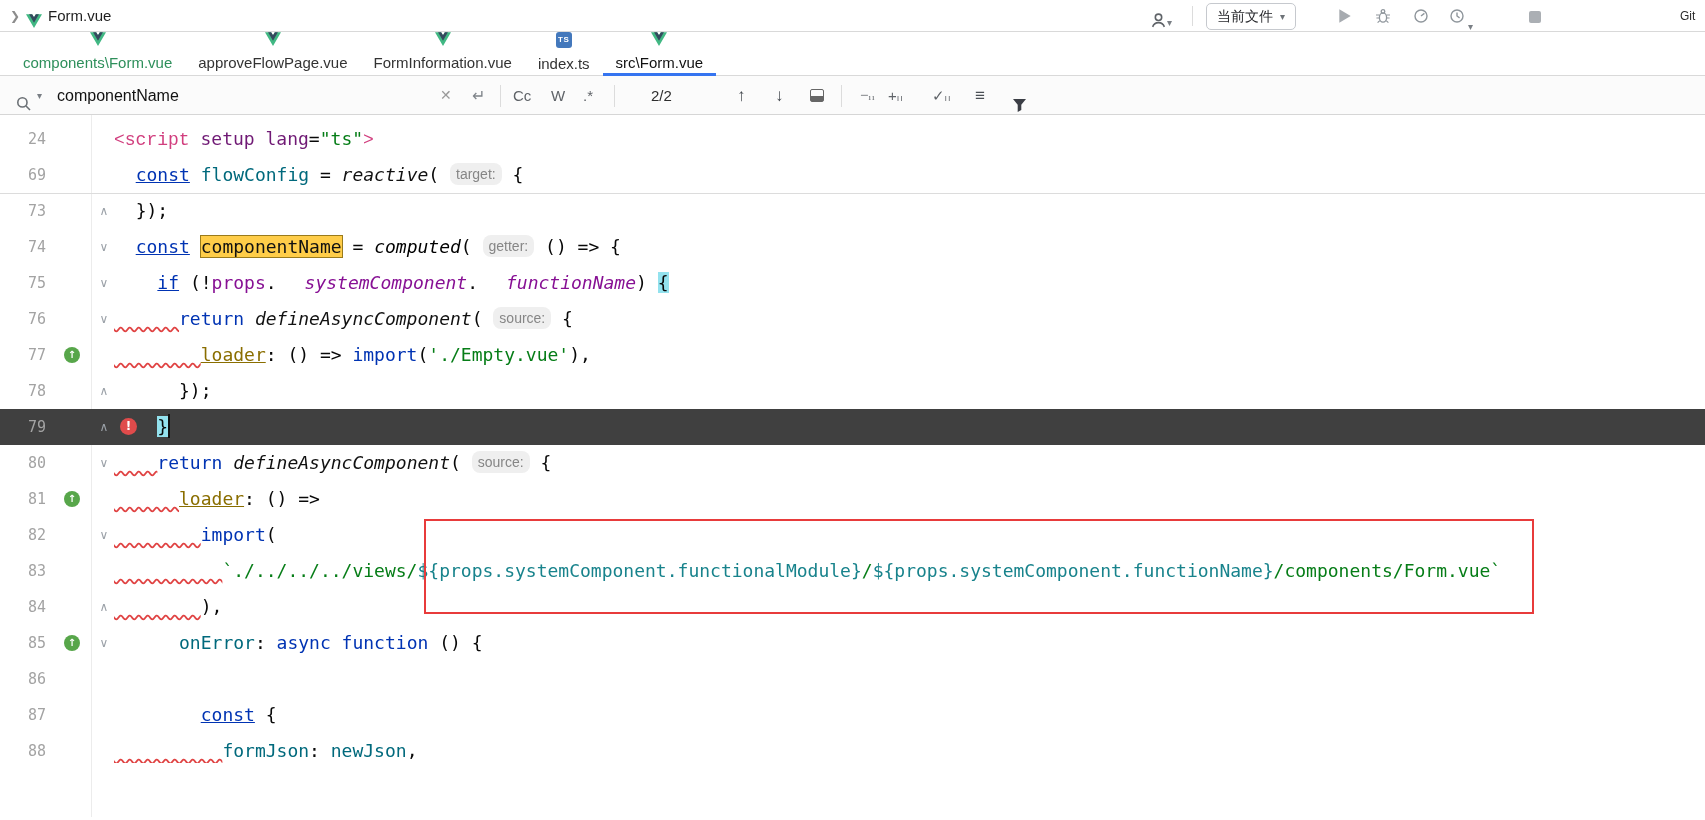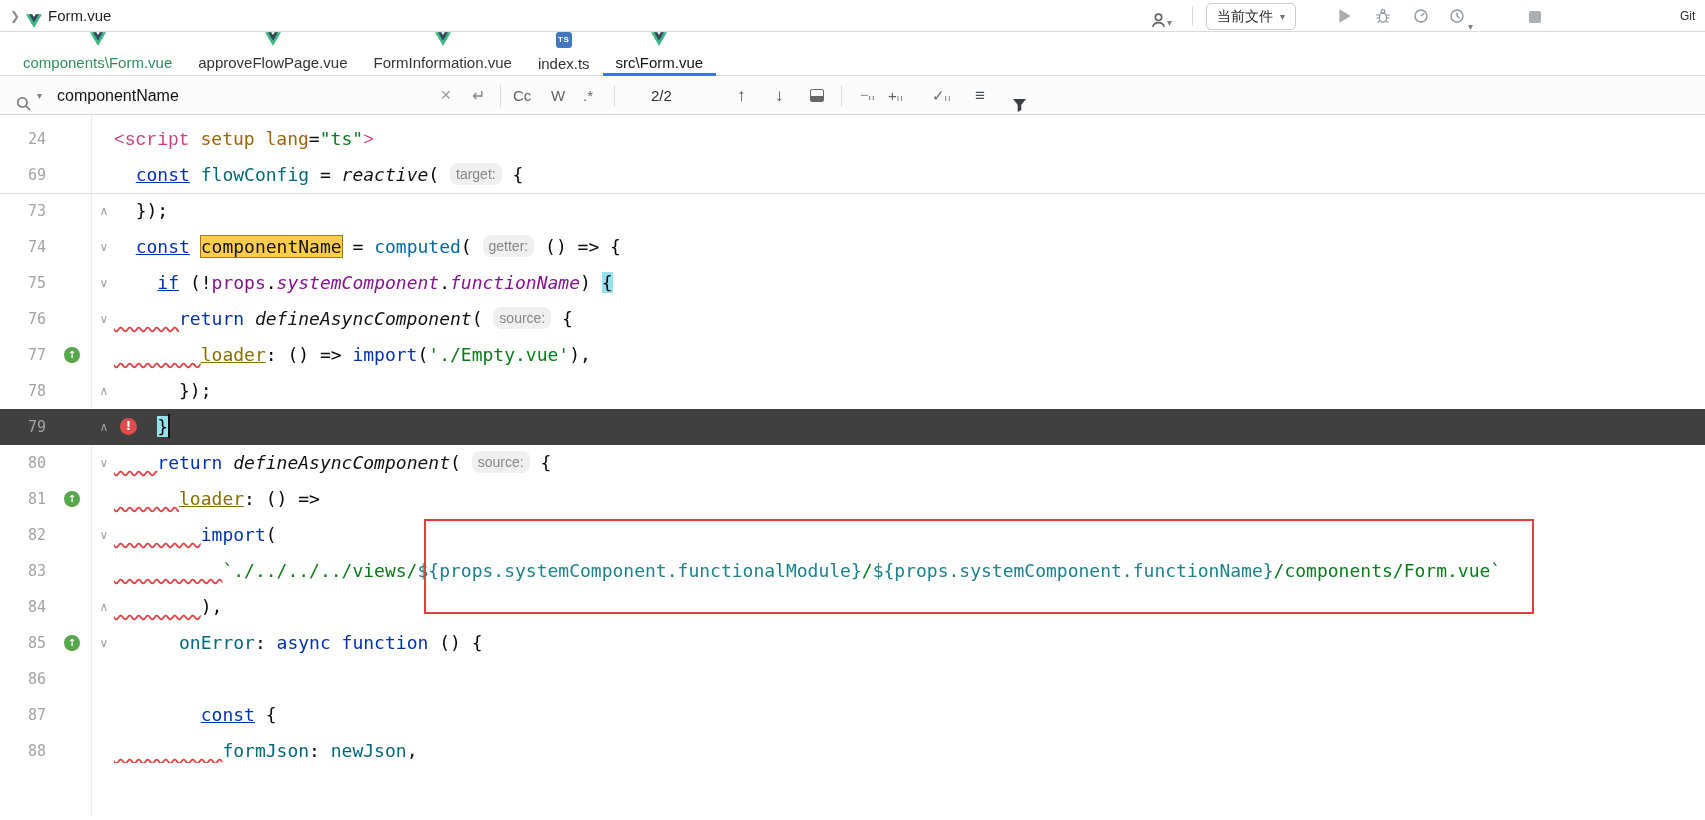--- a/index.html
+++ b/index.html
@@ -81,27 +81,27 @@
   .gmark { position:absolute; left:64px; top:10px; width:16px; height:16px; border-radius:50%;
            background:#57A64A; color:#fff; font:bold 10px/16px "DejaVu Sans", sans-serif; text-align:center; }
   .emark { position:absolute; left:120px; top:9px; width:17px; height:17px; border-radius:50%;
            background:#E04B4B; color:#fff; font:bold 12px/17px "DejaVu Sans", sans-serif; text-align:center; }
   .cursor { display:inline-block; width:2px; height:24px; background:#111; vertical-align:-5px; }
 
   .seg.plain { color:#080808; }
   .seg.kw { color:#0033B3; }
   .seg.u { text-decoration-line:underline; text-decoration-skip-ink:none; }
   .seg.tag { color:#D13E7E;font-family:Liberation Mono, monospace; }
-  .seg.attr { color:#a16207; }
+  .seg.attr { color:#701a75; }
   .seg.str { color:#067D17; }
   .seg.teal { color:#00697C; }
   .seg.prop { color:#871094; }
-  .seg.propi { color:#871094; font-style:italic; }
+  .seg.propi { color:#871094; font-style:italic;margin-left:28px; }
   .seg.fn { font-style:italic; color:#111; }
-  .seg.fnteal { color:#0369a1; }
+  .seg.fnteal { color:#000000; font-style:italic; }
   .seg.olive { color:#8A6E00; }
   .seg.interp { color:#18838C; }
   .seg.match { background:#FFCD49; outline:1px solid #9A7B1C; color:#111; }
   .seg.brace { background:#93E2EE; }
   .seg.sq { text-decoration-line:underline; text-decoration-style:wavy;
             text-decoration-color:#E04343; text-decoration-skip-ink:none; }
   .hint { display:inline-block; background:#EFEFEF; color:#868686; border-radius:8px;
           padding:0 6px; font:14px/22px "Liberation Sans", sans-serif; vertical-align:2px; }
 
   .red-annotation { position:absolute; left:424px; top:404px; width:1110px; height:95px;

